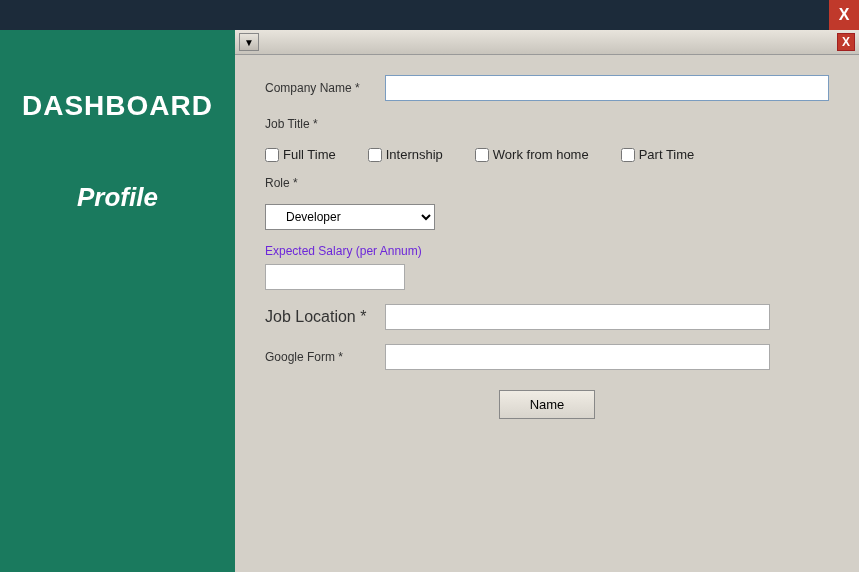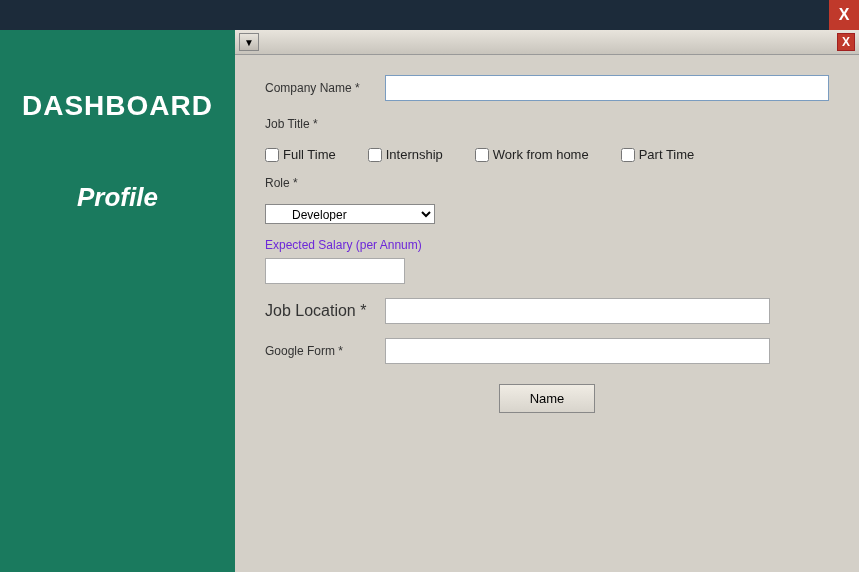--- a/index.html
+++ b/index.html
@@ -195,25 +195,25 @@
     }
 
     .role-label {
       font-size: 12px;
       color: #333;
       margin-right: 0;
     }
 
     .role-select {
       width: 170px;
-      height: 20px;
+      height: 26px;
       border: 1px solid #888;
       background: white;
       font-size: 12px;
-      padding: 2px 22px;
+      padding: 2px 16px;
     }
 
     .salary-section {
       margin-bottom: 14px;
     }
 
     .salary-label {
       font-size: 12px;
       color: #6d28d9;
       margin-bottom: 6px;

